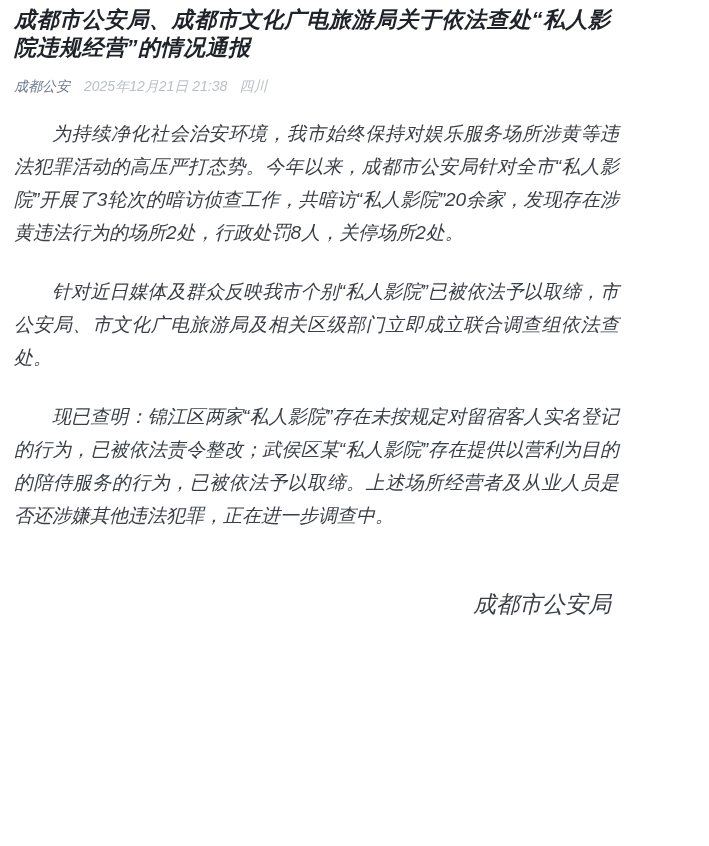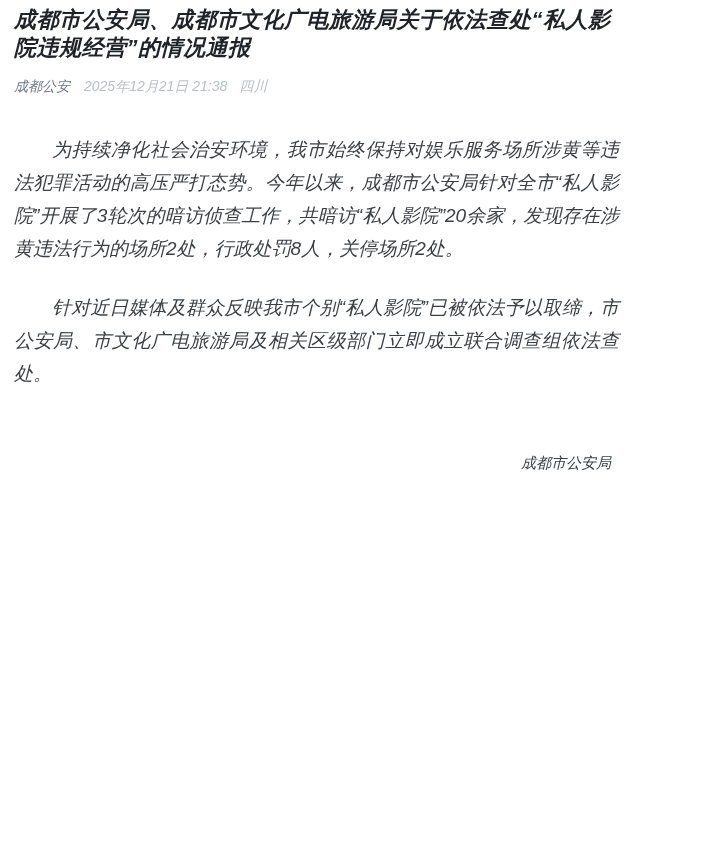--- a/index.html
+++ b/index.html
@@ -36,56 +36,57 @@
     white-space: nowrap;
   }
   .article-meta .source {
     color: var(--source-color, #6d7a8c);
     margin-right: 14px;
   }
   .article-meta .datetime {
     margin-right: 12px;
   }
   .article-body {
-    margin-top: 36px;
+    margin-top: 20px;
     font-size: 19px;
     line-height: 33px;
     color: var(--body-color, #3a3f45);
   }
   .article-body p {
     margin: 0 0 26px 0;
     text-indent: 2em;
     text-align: justify;
   }
   .article-body p:last-child {
     margin-bottom: 0;
   }
   .signature {
     margin-top: 56px;
     margin-right: 8px;
     float: right;
     text-align: center;
-    font-size: 15px;
+    font-size: 23px;
     line-height: 33px;
     color: var(--body-color, #3a3f45);
   }
 </style>
 </head>
 <body>
 
 <div class="page">
 
   <h1 class="article-title">成都市公安局、成都市文化广电旅游局关于依法查处“私人影院违规经营”的情况通报</h1>
 
   <div class="article-meta">
     <span class="source">成都公安</span><span class="datetime">2025年12月21日 21:38</span><span class="location">四川</span>
   </div>
 
   <div class="article-body">
     <p>为持续净化社会治安环境，我市始终保持对娱乐服务场所涉黄等违法犯罪活动的高压严打态势。今年以来，成都市公安局针对全市“私人影院”开展了3轮次的暗访侦查工作，共暗访“私人影院”20余家，发现存在涉黄违法行为的场所2处，行政处罚8人，关停场所2处。</p>
     <p>针对近日媒体及群众反映我市个别“私人影院”已被依法予以取缔，市公安局、市文化广电旅游局及相关区级部门立即成立联合调查组依法查处。</p>
+    <p>现已查明：锦江区两家“私人影院”存在未按规定对留宿客人实名登记的行为，已被依法责令整改；武侯区某“私人影院”存在提供以营利为目的的陪侍服务的行为，已被依法予以取缔。上述场所经营者及从业人员是否还涉嫌其他违法犯罪，正在进一步调查中。</p>
   </div>
 
   <div class="signature">
     <div>成都市公安局</div>
   </div>
 
 </div>
 
 </body></html>

